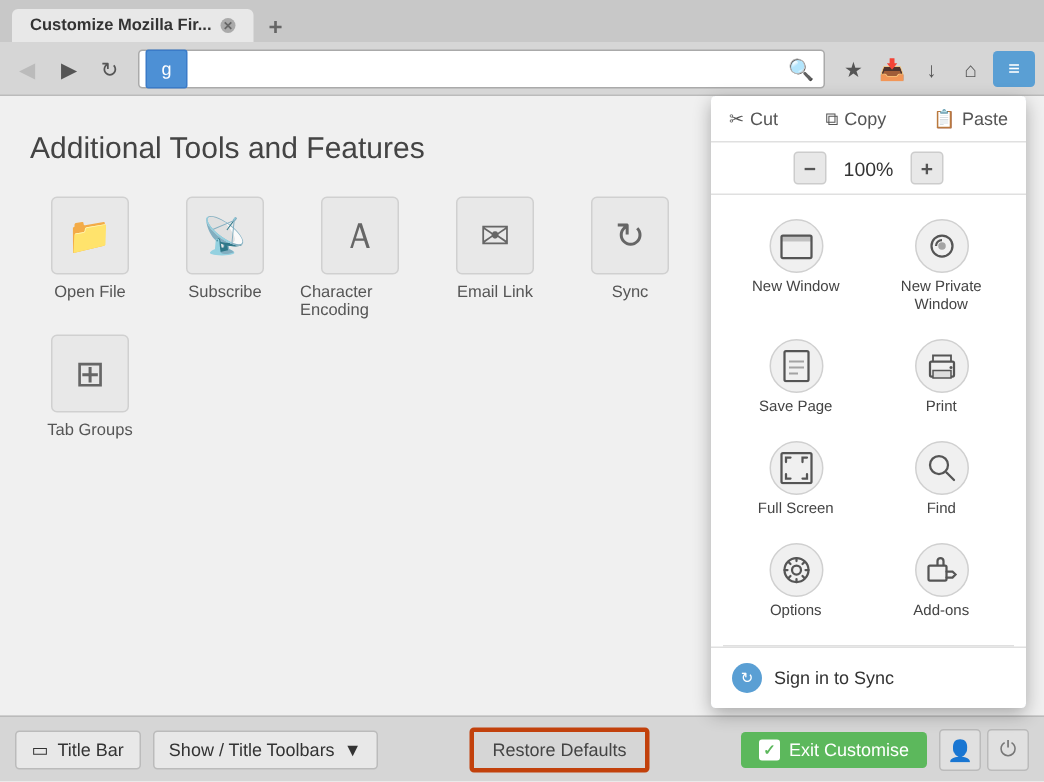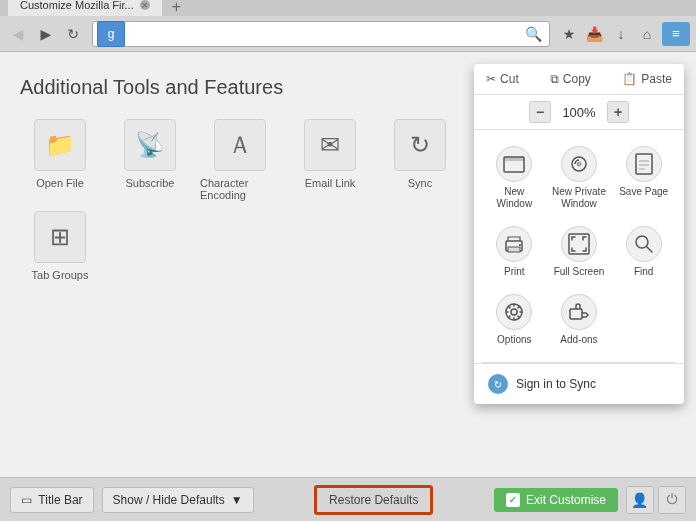--- a/index.html
+++ b/index.html
@@ -7,24 +7,25 @@
       font-family: Arial, sans-serif;
       background: #f0f0f0;
       width: 696px;
       height: 521px;
       overflow: hidden;
       position: relative;
     }
 
     .tab-bar {
       background: #c8c8c8;
-      height: 16px;
+      height: 28px;
       display: flex;
       align-items: flex-end;
       padding: 0 8px;
+      font-weight: bold;
     }
 
     .tab {
       background: #e8e8e8;
       border-radius: 4px 4px 0 0;
       padding: 4px 12px;
       font-size: 11px;
       color: #333;
       height: 22px;
       display: flex;
@@ -275,21 +276,21 @@
 
     .zoom-value {
       font-size: 13px;
       color: #333;
       min-width: 40px;
       text-align: center;
     }
 
     .menu-items-grid {
       display: grid;
-      grid-template-columns: repeat(3, 1fr);
+      grid-template-columns: repeat(2, 1fr);
       gap: 0;
       padding: 8px;
     }
 
     .menu-item {
       display: flex;
       flex-direction: column;
       align-items: center;
       gap: 4px;
       padding: 8px 4px;
@@ -615,21 +616,21 @@
   </div>
 </div>
 
 <div class="bottom-bar">
   <button class="bottom-btn">
     <span>▭</span>
     <span>Title Bar</span>
   </button>
 
   <button class="bottom-btn">
-    <span>Show / Hide Defaults</span>
+    <span>Show / Title Toolbars</span>
     <span>▼</span>
   </button>
 
   <button class="restore-btn">
     <span>Restore Defaults</span>
   </button>
 
   <div style="margin-left:auto; display:flex; align-items:center; gap:4px;">
     <button class="exit-customize-btn">
       <div class="check-icon">✓</div>

